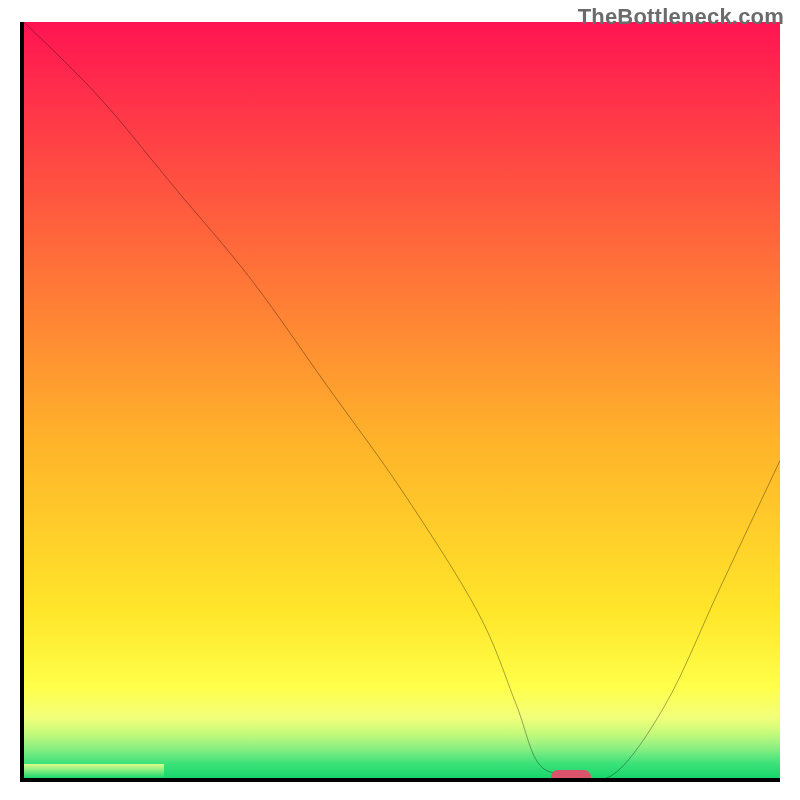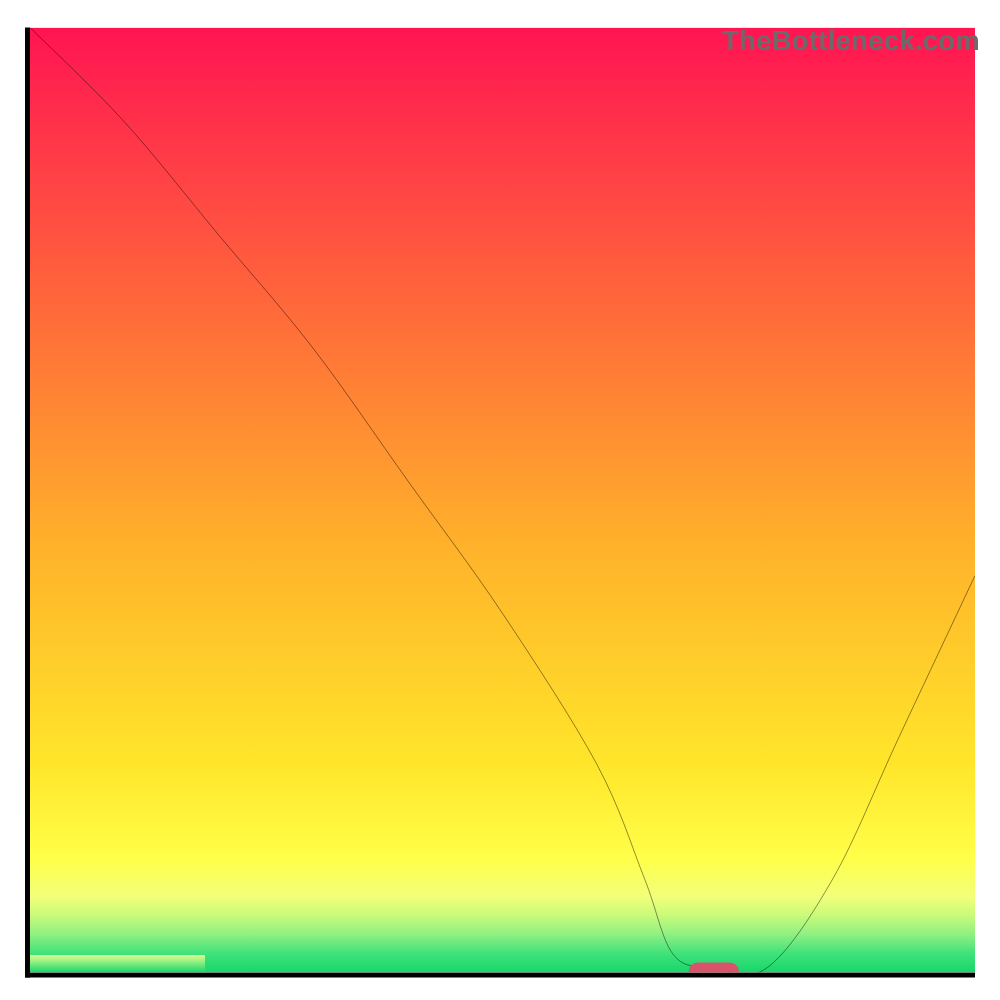--- a/index.html
+++ b/index.html
@@ -11,21 +11,21 @@
     font-family: Arial, Helvetica, sans-serif;
     overflow: hidden;
   }
   .frame {
     position: relative;
     width: 800px;
     height: 800px;
   }
   .watermark {
     position: absolute;
-    top: 20px;
+    top: 4px;
     right: 16px;
     font-size: 22px;
     font-weight: 600;
     color: #6b6b6b;
     letter-spacing: 0.2px;
     z-index: 5;
   }
   .plot-area {
     position: absolute;
     left: 20px;

